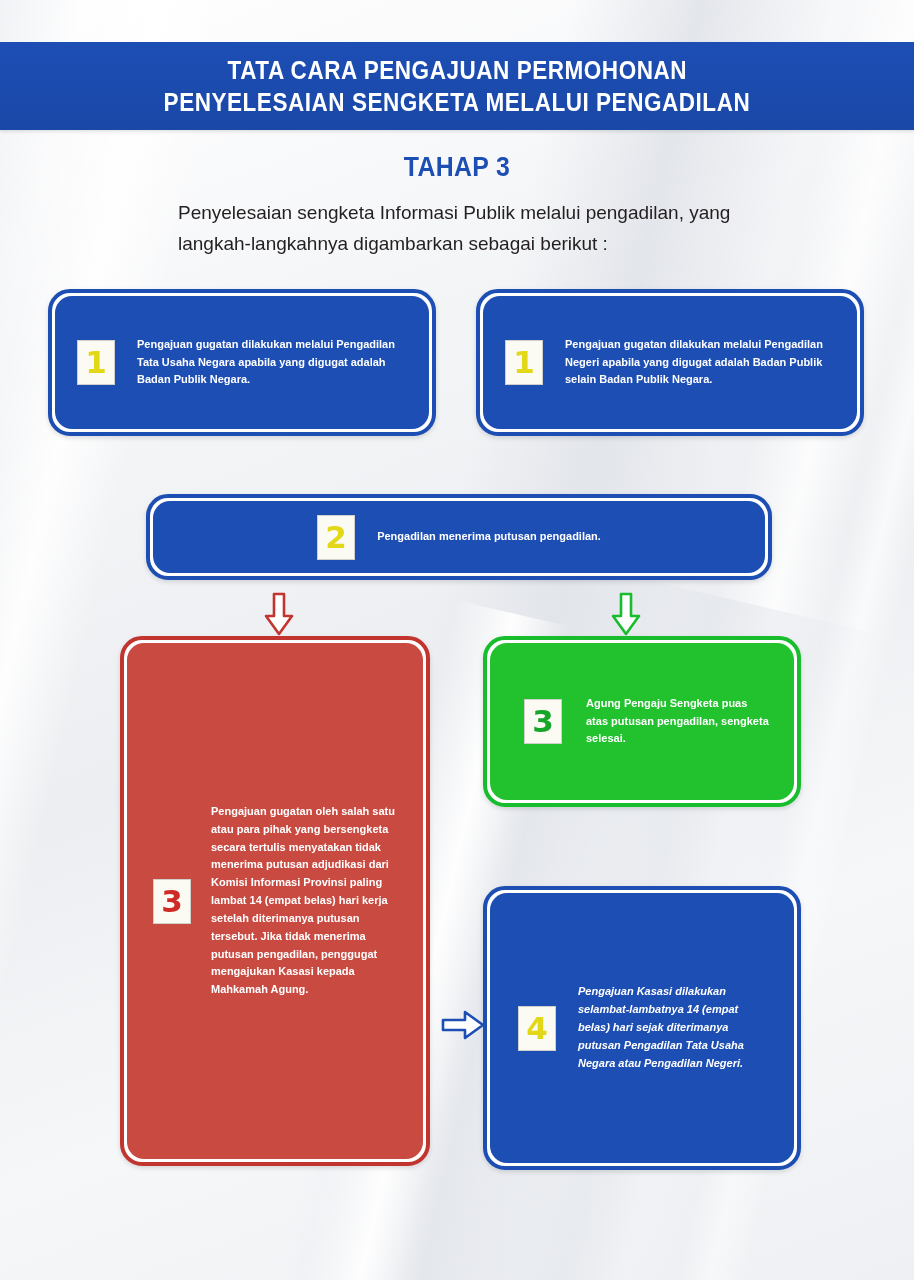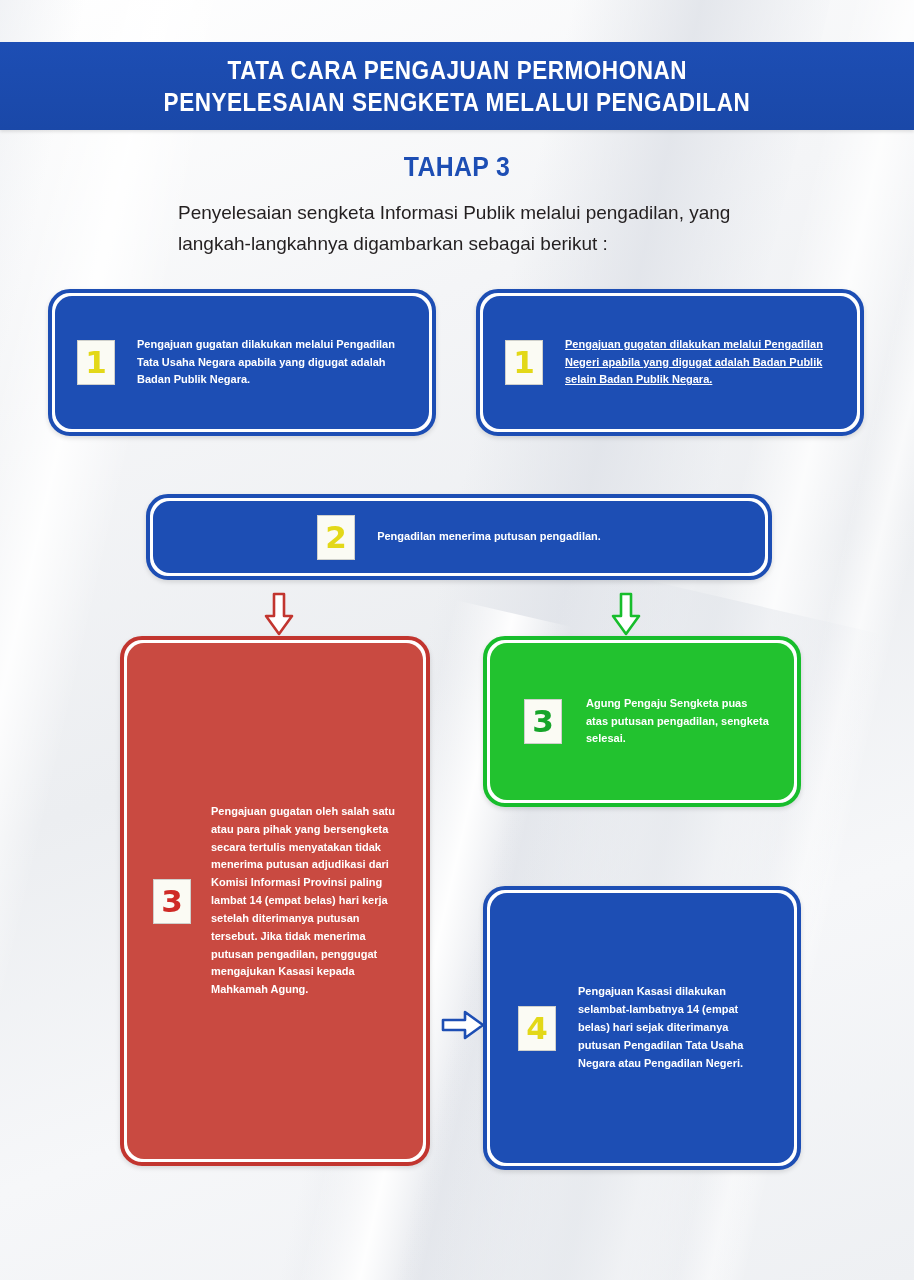--- a/index.html
+++ b/index.html
@@ -133,37 +133,37 @@
   .thm-green > .inner { background: #22c22f; }
   .thm-green .badge { color: #17a52a; }
 
   
   #box-1a { left: 48px;  top: 289px;  width: 388px; height: 147px; }
   #box-1a > .inner { padding: 0 18px 0 22px; gap: 22px; }
   #box-1a .btext { width: 262px; }
 
   #box-1b { left: 476px; top: 289px;  width: 388px; height: 147px; }
   #box-1b > .inner { padding: 0 18px 0 22px; gap: 22px; }
-  #box-1b .btext { width: 262px; text-decoration: underline; }
+  #box-1b .btext { width: 262px; }
 
   #box-2  { left: 146px; top: 494px;  width: 626px; height: 86px; }
   #box-2 > .inner { justify-content: center; gap: 22px; }
 
   #box-green { left: 483px; top: 636px; width: 318px; height: 171px; }
   #box-green > .inner { padding: 0 24px 0 34px; gap: 24px; }
   #box-green .btext { width: 184px; }
 
   #box-red { left: 120px; top: 636px; width: 310px; height: 530px; }
   #box-red > .inner { padding: 0 18px 0 26px; gap: 20px; }
   #box-red .badge { align-self: center; }
   #box-red .btext { width: 186px; }
 
   #box-4 { left: 483px; top: 886px; width: 318px; height: 284px; }
   #box-4 > .inner { padding: 0 20px 0 28px; gap: 22px; }
-  #box-4 .btext { width: 190px; }
+  #box-4 .btext { width: 190px; font-style: italic; }
 
   
   .arrow {
     position: absolute;
   }
 </style>
 </head>
 <body>
 
 <div id="bg">

